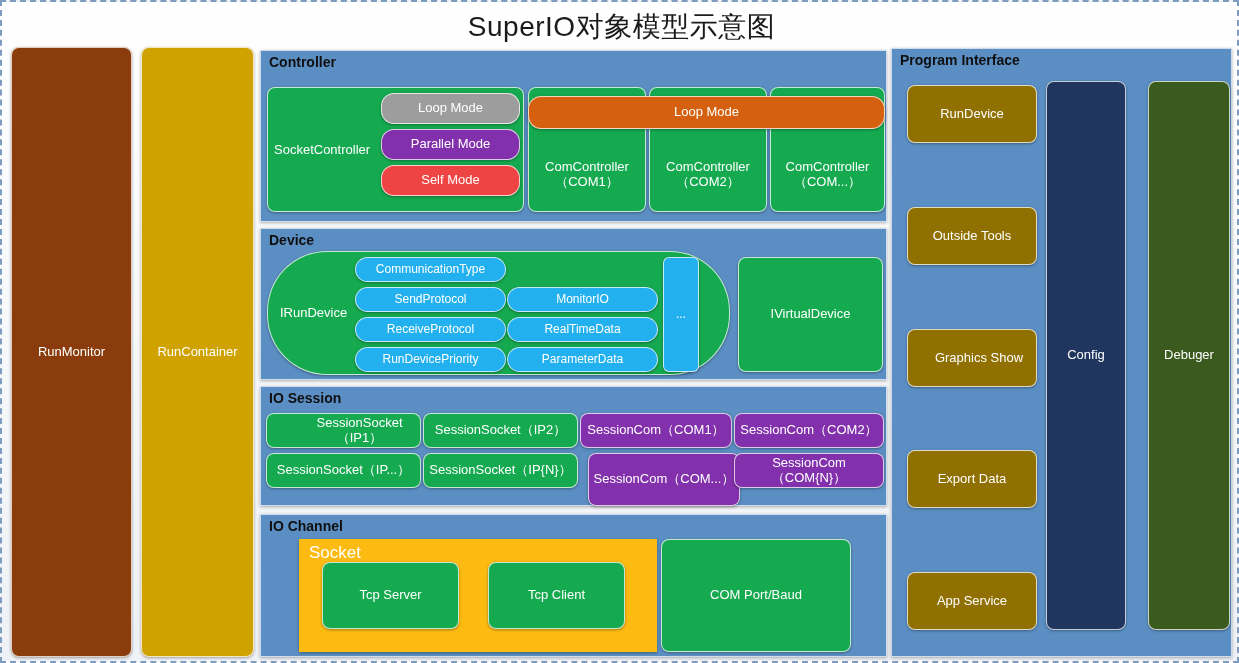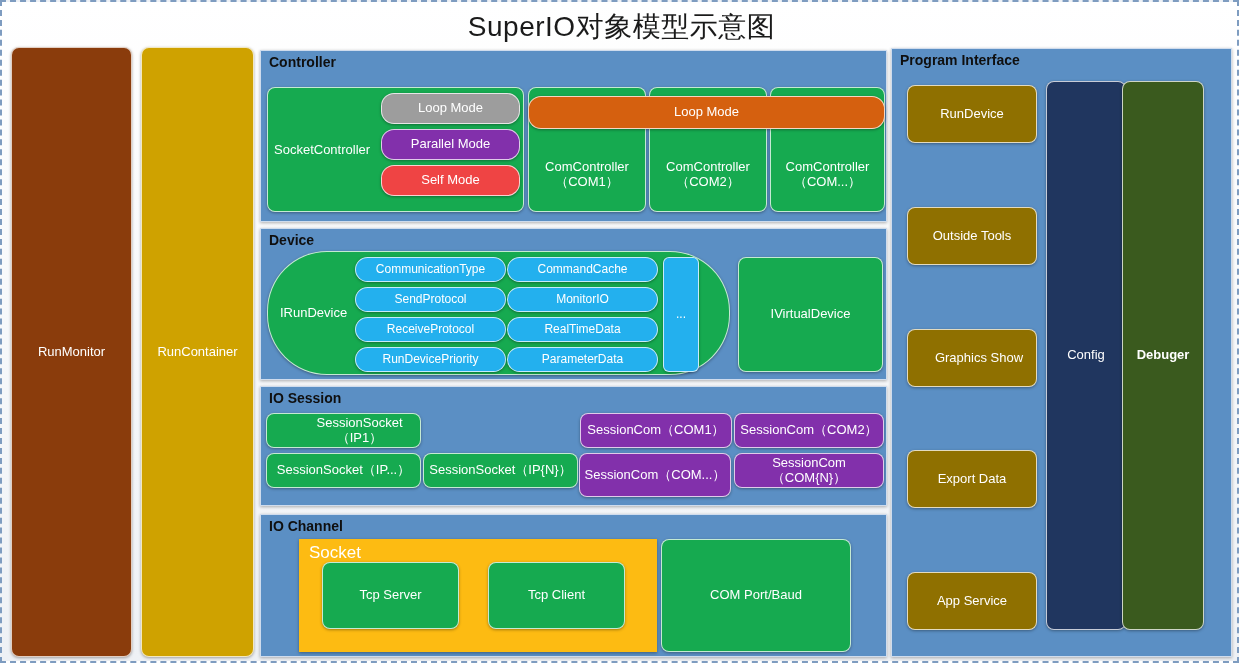--- a/index.html
+++ b/index.html
@@ -149,23 +149,20 @@
     <div class="box pill blue-l" style="left:94px; top:58px; width:151px; height:25px;">
       <span class="f12">SendProtocol</span>
     </div>
     <div class="box pill blue-l" style="left:94px; top:88px; width:151px; height:25px;">
       <span class="f12">ReceiveProtocol</span>
     </div>
     <div class="box pill blue-l" style="left:94px; top:118px; width:151px; height:25px;">
       <span class="f12">RunDevicePriority</span>
     </div>
 
-    <div class="box pill blue-l" style="left:246px; top:28px; width:151px; height:25px;">
-      <span class="f12">CommandCache</span>
-    </div>
     <div class="box pill blue-l" style="left:246px; top:58px; width:151px; height:25px;">
       <span class="f12">MonitorIO</span>
     </div>
     <div class="box pill blue-l" style="left:246px; top:88px; width:151px; height:25px;">
       <span class="f12">RealTimeData</span>
     </div>
     <div class="box pill blue-l" style="left:246px; top:118px; width:151px; height:25px;">
       <span class="f12">ParameterData</span>
     </div>
 
@@ -177,34 +174,37 @@
       <span class="f13">IVirtualDevice</span>
     </div>
   </div>
 
   <div class="panel" style="left:258px; top:384px; width:627px; height:120px;">
     <div class="panel-title">IO Session</div>
 
     <div class="box green" style="left:5px; top:26px; width:155px; height:35px;padding-left:32px;">
       <span class="f13">SessionSocket（IP1）</span>
     </div>
+    <div class="box green" style="left:162px; top:26px; width:155px; height:35px;">
+      <span class="f13">SessionSocket（IP2）</span>
+    </div>
     <div class="box purple" style="left:319px; top:26px; width:152px; height:35px;">
       <span class="f13">SessionCom（COM1）</span>
     </div>
     <div class="box purple" style="left:473px; top:26px; width:150px; height:35px;">
       <span class="f13">SessionCom（COM2）</span>
     </div>
 
     <div class="box green" style="left:5px; top:66px; width:155px; height:35px;">
       <span class="f13">SessionSocket（IP...）</span>
     </div>
     <div class="box green" style="left:162px; top:66px; width:155px; height:35px;">
       <span class="f13">SessionSocket（IP{N}）</span>
     </div>
-    <div class="box purple" style="left:318px; top:66px; width:152px; height:44px;align-items:center;">
+    <div class="box purple" style="left:327px; top:66px; width:152px; height:53px;align-items:center;">
       <span class="f13">SessionCom（COM...）</span>
     </div>
     <div class="box purple" style="left:473px; top:66px; width:150px; height:35px;">
       <span class="f13" style="white-space:pre-line;">SessionCom
 （COM{N}）</span>
     </div>
   </div>
 
   <div class="panel" style="left:258px; top:512px; width:627px; height:143px;">
     <div class="panel-title">IO Channel</div>
@@ -239,18 +239,18 @@
     <div class="box dkgold" style="left:15px; top:401px; width:130px; height:58px;">
       <span class="f13">Export Data</span>
     </div>
     <div class="box dkgold" style="left:15px; top:523px; width:130px; height:58px;">
       <span class="f13">App Service</span>
     </div>
 
     <div class="box dkblue" style="left:154px; top:32px; width:80px; height:549px;">
       <span class="f13">Config</span>
     </div>
-    <div class="box dkgreen" style="left:230px; top:32px; width:82px; height:549px;font-weight:bold;">
+    <div class="box dkgreen" style="left:256px; top:32px; width:82px; height:549px;">
       <span class="f13">Debuger</span>
     </div>
   </div>
 
 </div>
 
 </body></html>

